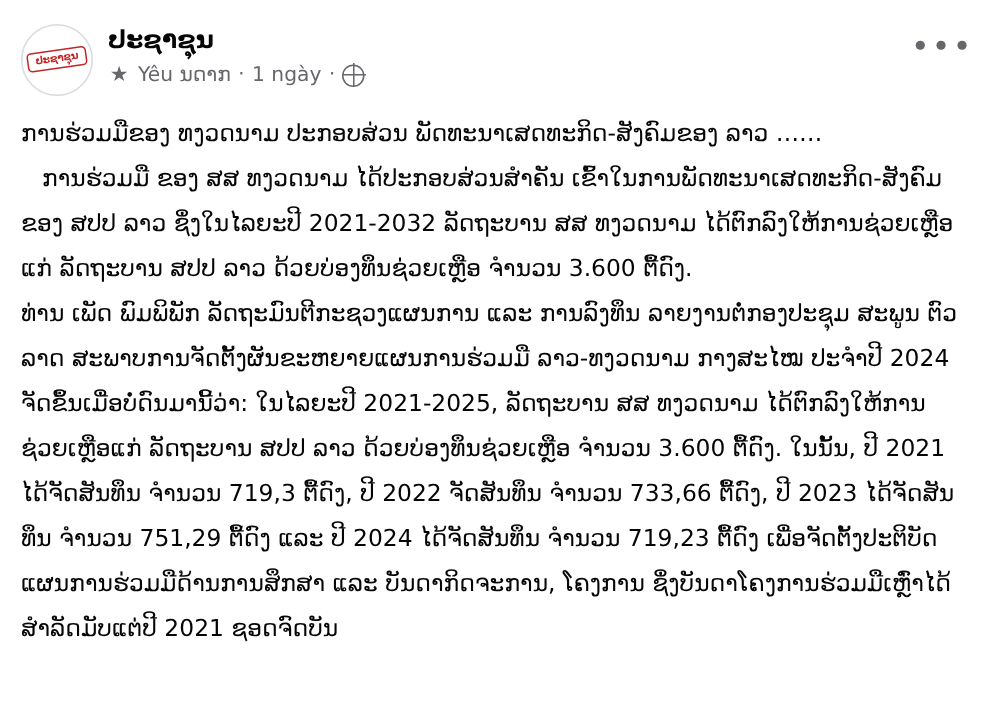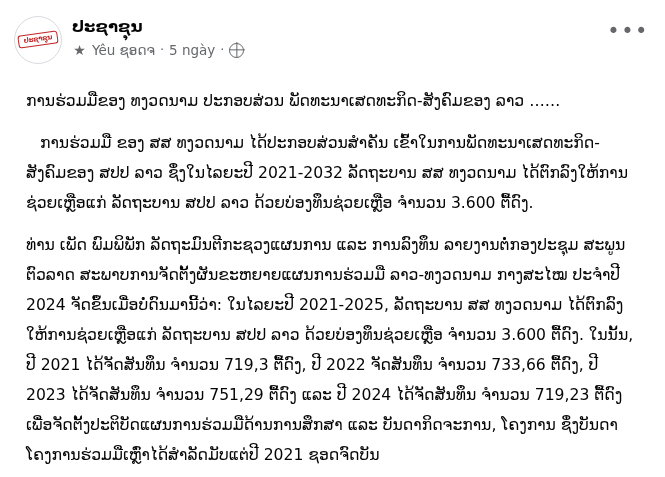--- a/index.html
+++ b/index.html
@@ -142,44 +142,44 @@
   }
   .post-body {
     padding: 10px 14px 0 14px;
     color: #050505;
     font-size: 15.6px;
     line-height: 30px;
     text-align: left;
     word-break: break-word;
   }
   .post-body p {
-    margin: 12px;
+    margin: 0;
   }
   .para-indent {
     text-indent: 14px;
   }
 </style>
 </head>
 <body>
 
 <div class="post">
 
   <div class="post-header">
     <div class="avatar">
       <div class="avatar-inner">
         <div class="avatar-stamp">ປະຊາຊຸນ</div>
       </div>
     </div>
     <div class="header-text">
       <div class="page-name">ປະຊາຊຸນ</div>
       <div class="meta-row">
         <span class="star-icon">★</span>
-        <span>Yêu ຊອດຈ</span>
+        <span>Yêu ນດາກ</span>
         <span class="meta-sep">·</span>
-        <span>5 ngày</span>
+        <span>1 ngày</span>
         <span class="meta-sep">·</span>
         <span class="globe-icon"></span>
       </div>
     </div>
     <div class="more-button">•••</div>
   </div>
 
   <div class="post-body">
     <p>ການຮ່ວມມືຂອງ ທງວດນາມ ປະກອບສ່ວນ ພັດທະນາເສດທະກິດ-ສັງຄົມຂອງ ລາວ ……</p>
     <p class="para-indent"> ການຮ່ວມມື ຂອງ ສສ ທງວດນາມ ໄດ້ປະກອບສ່ວນສໍາຄັນ ເຂົ້າໃນການພັດທະນາເສດທະກິດ-ສັງຄົມຂອງ ສປປ ລາວ ຊຶ່ງໃນໄລຍະປີ 2021-2032 ລັດຖະບານ ສສ ທງວດນາມ ໄດ້ຕົກລົງໃຫ້ການຊ່ວຍເຫຼືອແກ່ ລັດຖະບານ ສປປ ລາວ ດ້ວຍບ່ອງທຶນຊ່ວຍເຫຼືອ ຈໍານວນ 3.600 ຕື້ດົງ.</p>

